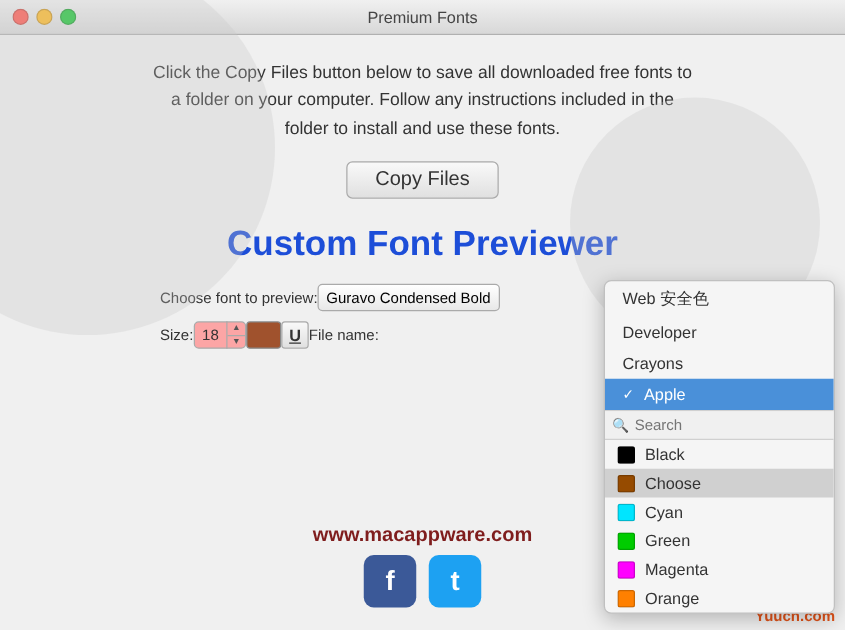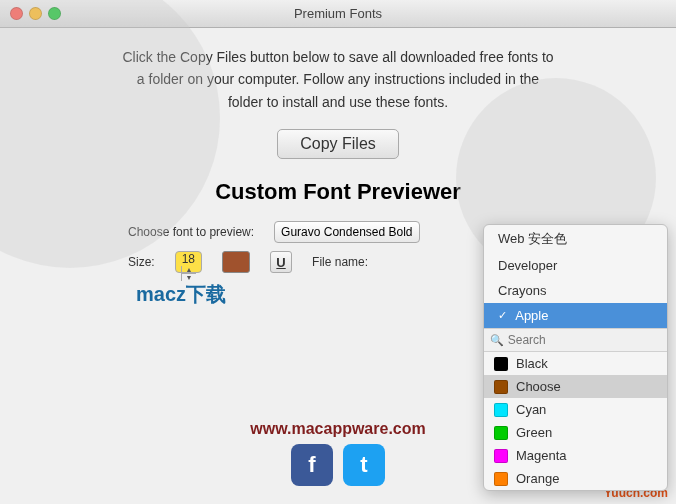--- a/index.html
+++ b/index.html
@@ -77,38 +77,38 @@
       border: 1px solid #aaa;
       border-radius: 5px;
       padding: 5px 22px;
       font-size: 16px;
       color: #333;
       cursor: pointer;
       margin-bottom: 20px;
     }
 
     .section-title {
-      font-size: 22px;
-      font-weight: bold;
-      color: #000000;
+      font-size: 28px;
+      font-weight: bold;
+      color: #1d4ed8;
       margin-bottom: 16px;
     }
 
     .font-controls {
       width: 100%;
       max-width: 420px;
       display: flex;
       flex-direction: column;
       gap: 8px;
     }
 
     .font-row {
       display: flex;
       align-items: center;
-      gap: 20px;
+      gap: 0;
     }
 
     .font-label {
       font-size: 12px;
       color: #333;
       white-space: nowrap;
     }
 
     .font-select {
       flex: 1;
@@ -133,25 +133,24 @@
       top: 50%;
       transform: translateY(-50%);
       font-size: 9px;
       color: #555;
       pointer-events: none;
     }
 
     .size-stepper {
       display: flex;
       align-items: center;
-      background: #fde047;
+      background: #fca5a5;
       border: 1px solid #aaa;
       border-radius: 4px;
       height: 22px;
-      flex-direction: column;
     }
     .size-val {
       padding: 0 6px;
       font-size: 12px;
       color: #333;
     }
     .size-arrows {
       display: flex;
       flex-direction: column;
       border-left: 1px solid #aaa;
@@ -383,23 +382,20 @@
         </div>
       </div>
       <div class="color-swatch"></div>
       <div class="underline-btn">
         <span>U</span>
       </div>
       <span class="filename-label">File name:</span>
     </div>
   </div>
 
-  <div class="preview-area">
-    <span class="preview-text">macz下载</span>
-  </div>
 
   <div class="footer">
     <span class="footer-url">www.macappware.com</span>
     <div class="social-icons">
       <div class="social-icon social-fb">
         <span>f</span>
       </div>
       <div class="social-icon social-tw">
         <span>t</span>
       </div>

